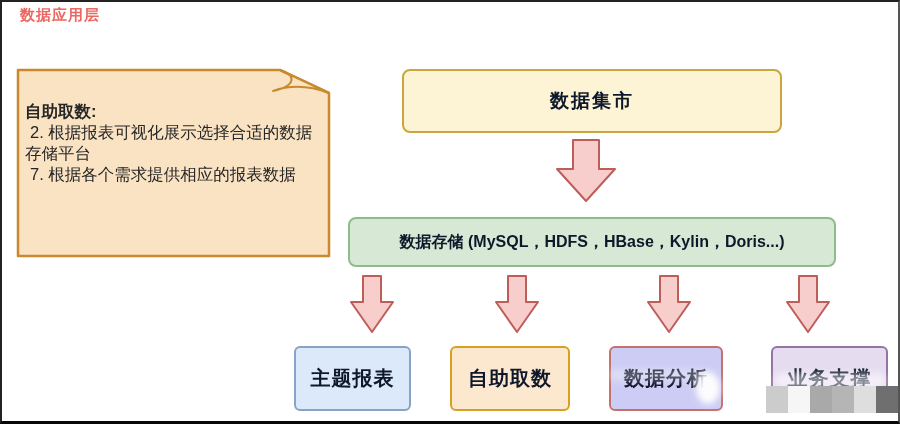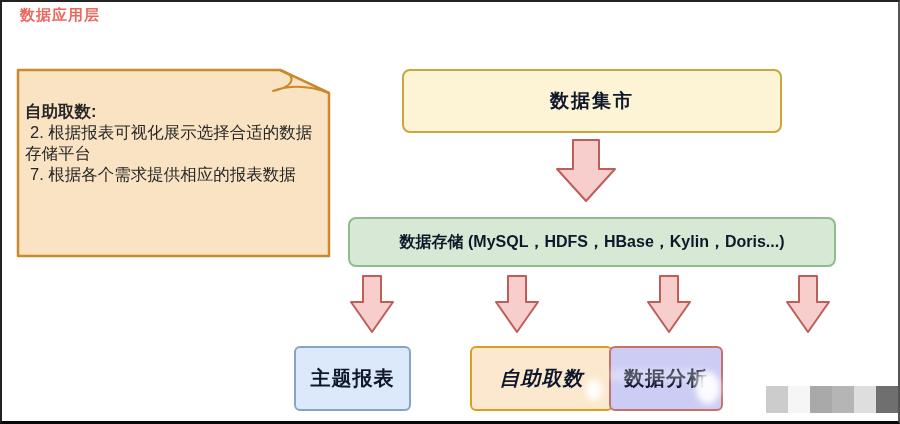--- a/index.html
+++ b/index.html
@@ -26,21 +26,21 @@
   
   .box{
     position:absolute;box-sizing:border-box;border:2px solid;
     display:flex;align-items:center;justify-content:center;
     color:#0f172a;font-weight:bold;
   }
   .datamart{left:400px;top:67px;width:380px;height:64px;border-radius:8px;font-size:19px;letter-spacing:2px;}
   .storage{left:346px;top:215px;width:488px;height:50px;border-radius:8px;font-size:16px;}
   .output{top:344px;height:65px;border-radius:6px;font-size:20px;letter-spacing:1px;}
   .out0{left:292px;width:117px;}
-  .out1{left:468px;width:143px;font-style:italic;}
+  .out1{left:448px;width:120px;}
   .out2{left:607px;width:114px;}
   .out3{left:769px;width:117px;}
   
   .arrow{position:absolute;}
   .arrow-big{left:553px;top:137px;}
   .ar0{left:348px;top:273px;}
   .ar1{left:493px;top:273px;}
   .ar2{left:645px;top:273px;}
   .ar3{left:784px;top:273px;}
   
@@ -89,20 +89,21 @@
   <svg class="arrow ar2" width="44" height="58" viewBox="0 0 44 58">
     <polygon points="13,1 31,1 31,27 43,27 22,57 1,27 13,27" stroke-width="2" stroke-linejoin="round" style="fill: rgb(248, 206, 204); stroke: rgb(189, 94, 89);"></polygon>
   </svg>
   <svg class="arrow ar3" width="44" height="58" viewBox="0 0 44 58">
     <polygon points="13,1 31,1 31,27 43,27 22,57 1,27 13,27" stroke-width="2" stroke-linejoin="round" style="fill: rgb(248, 206, 204); stroke: rgb(189, 94, 89);"></polygon>
   </svg>
 
   <div class="box output out0" style="background: rgb(219, 233, 250); border-color: rgb(135, 163, 198);">主题报表</div>
   <div class="box output out1" style="background: rgb(252, 232, 206); border-color: rgb(215, 160, 34);">自助取数</div>
   <div class="box output out2" style="background: rgb(205, 204, 244); border-color: rgb(196, 114, 107);">数据分析</div>
+  <div class="box output out3" style="background: rgb(230, 220, 240); border-color: rgb(150, 115, 166);">业务支撑</div>
 
   <div class="wm wm1"></div>
   <div class="wm wm2"></div>
   <div class="wm wm3"></div>
   <div class="wm wm4"></div>
   <div class="wm wm5"></div>
 
   <div class="mosaic">
       <div class="mz" style="background: rgb(204, 204, 204);"></div>
       <div class="mz" style="background: rgb(246, 246, 246);"></div>

